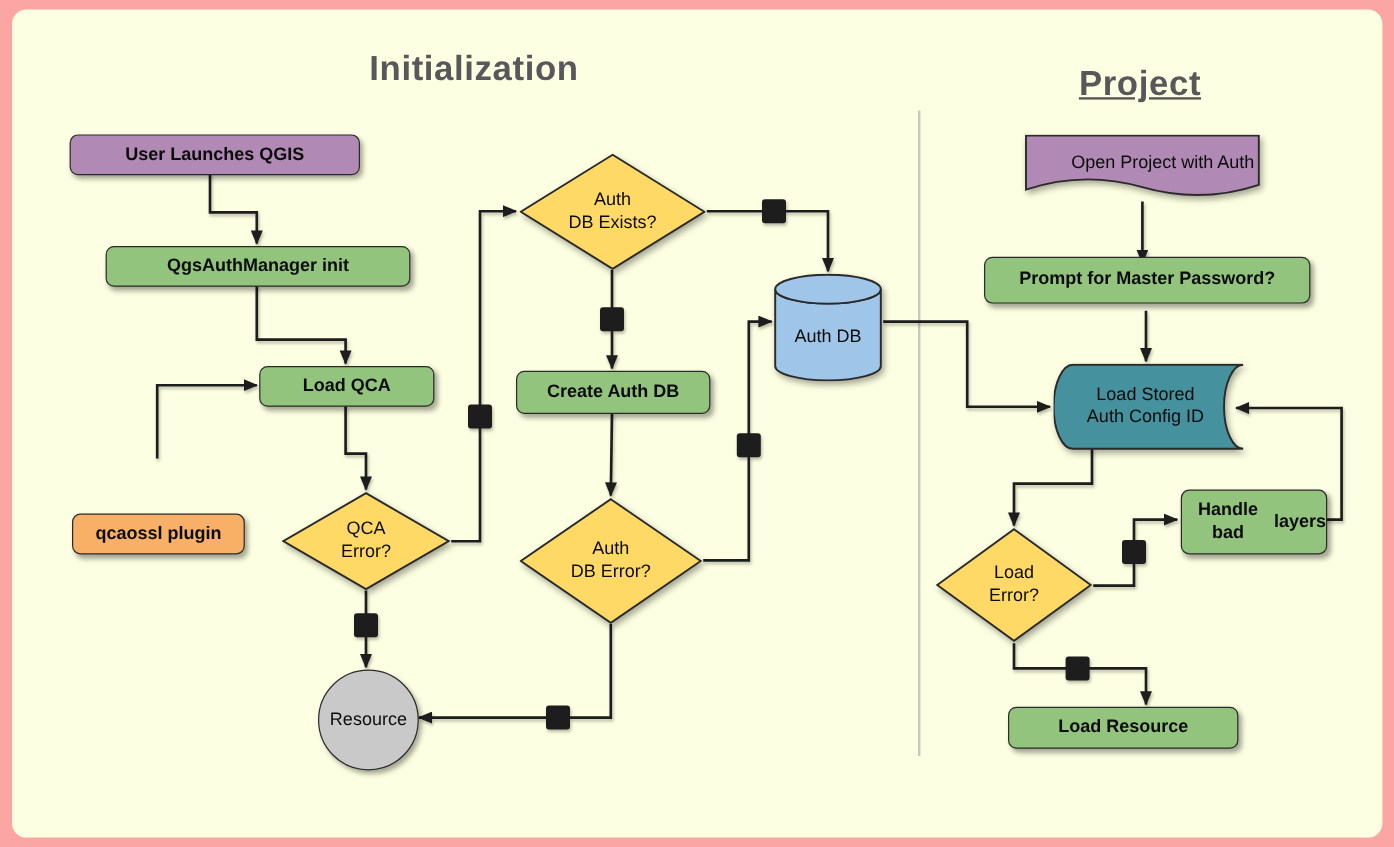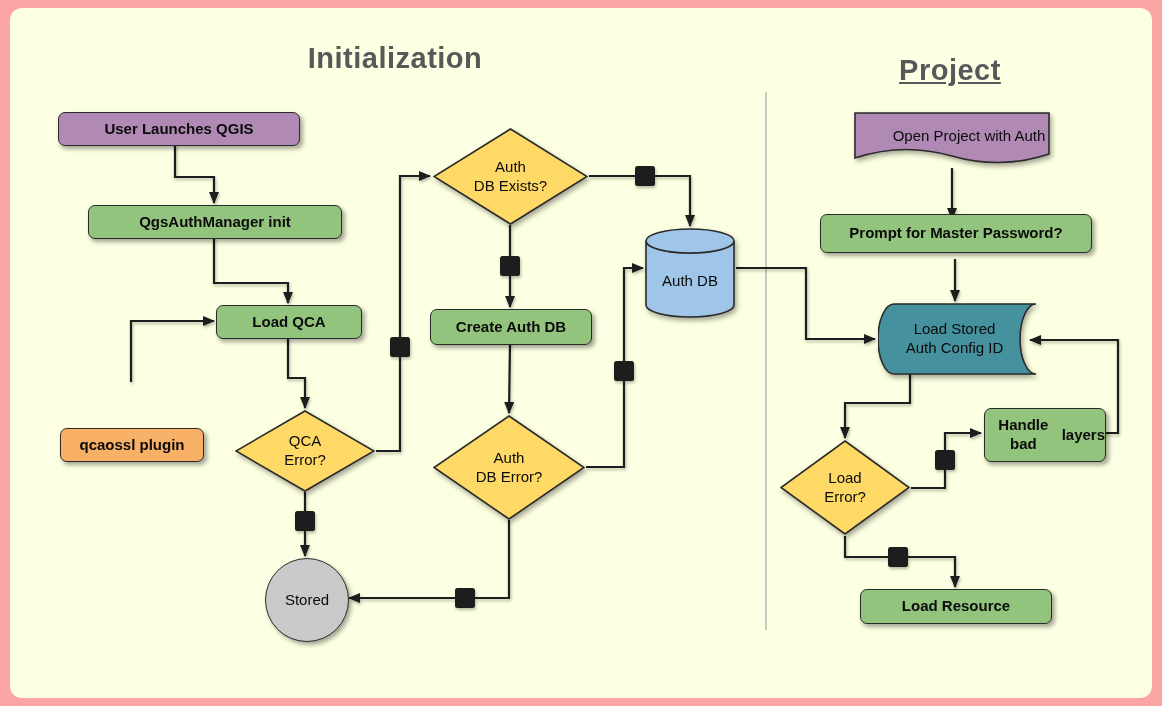--- a/index.html
+++ b/index.html
@@ -89,21 +89,21 @@
   <div class="node rect" style="left:430px;top:309px;width:160px;height:34px;--fill:var(--green);">
     <span>Create Auth DB</span>
   </div>
   <div class="node rect" style="left:820px;top:214px;width:270px;height:37px;--fill:var(--green);">
     <span>Prompt for Master Password?</span>
   </div>
   <div class="node rect" style="left:984px;top:408px;width:120px;height:52px;--fill:var(--green);">
     <span>Handle bad</span>
     <span>layers</span>
   </div>
-  <div class="node rect" style="left:860px;top:589px;width:190px;height:33px;--fill:var(--green);">
+  <div class="node rect" style="left:840px;top:589px;width:190px;height:33px;--fill:var(--green);">
     <span>Load Resource</span>
   </div>
 
   <div class="node" style="left:235px;top:410px;width:140px;height:82px;">
     <svg class="shape" width="140" height="82">
       <polygon points="70,1 139,41 70,81 1,41" style="fill:var(--yellow);"></polygon>
     </svg>
     <div class="lbl">
       <span>QCA</span>
         <span>Error?</span>
@@ -131,21 +131,21 @@
     <svg class="shape" width="130" height="95">
       <polygon points="65,1 129,47.5 65,94 1,47.5" style="fill:var(--yellow);"></polygon>
     </svg>
     <div class="lbl">
       <span>Load</span>
         <span>Error?</span>
     </div>
   </div>
 
   <div class="node circle" style="left:265px;top:558px;width:82px;height:82px;">
-    <span>Stored</span>
+    <span>Resource</span>
   </div>
 
   <div class="node" style="left:645px;top:228px;width:90px;height:90px;">
     <svg class="shape" width="90" height="90">
       <path d="M1,13 L1,77 A44,12 0 0 0 89,77 L89,13 A44,12 0 0 1 1,13 Z" style="fill:var(--blue);"></path>
       <ellipse cx="45" cy="13" rx="44" ry="12" style="fill:var(--blue);"></ellipse>
     </svg>
     <div class="lbl" style="padding-top:16px;">
       <span>Auth DB</span>
     </div>

